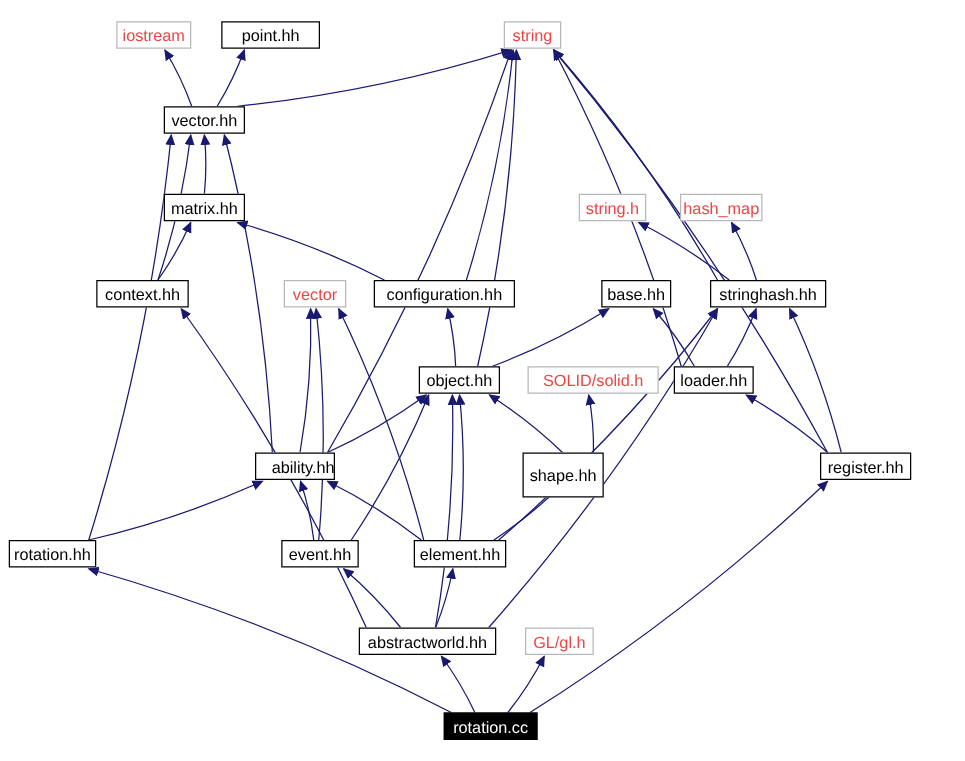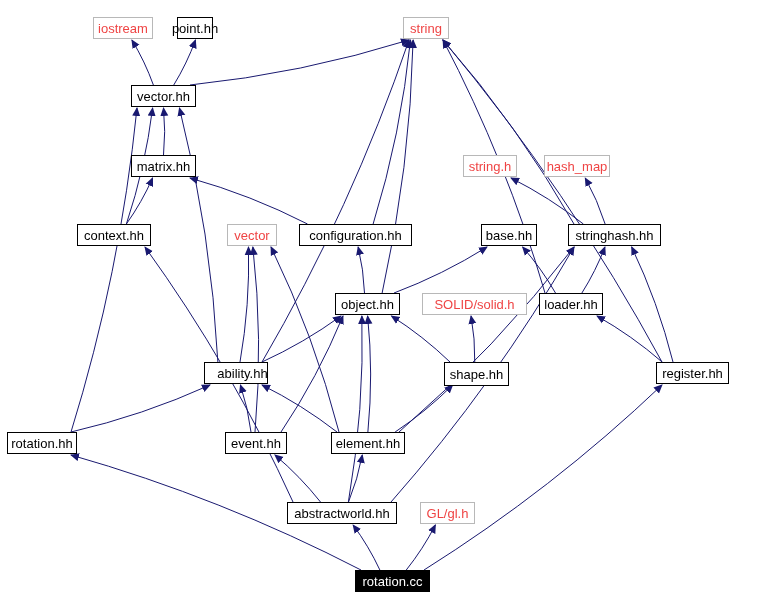--- a/index.html
+++ b/index.html
@@ -91,21 +91,21 @@
       <path d="M391,502 Q495.25,383.65 574,247" fill="none" stroke="#191970" stroke-width="1" marker-end="url(#arrow)"></path>
       <path d="M361,570 Q221.75,498 71,455" fill="none" stroke="#191970" stroke-width="1" marker-end="url(#arrow)"></path>
       <path d="M379.875,570 Q368.7425,546.16175 353.11,525" fill="none" stroke="#191970" stroke-width="1" marker-end="url(#arrow)"></path>
       <path d="M406.25,570 Q423.075,548.9575 435.4,525" fill="none" stroke="#191970" stroke-width="1" marker-end="url(#arrow)"></path>
       <path d="M424,570 Q552.25,489.4 662,385" fill="none" stroke="#191970" stroke-width="1" marker-end="url(#arrow)"></path>
     </svg>
 
 <div class="node external" style="left: 93px; top: 17px; width: 60px; height: 22px;">
       <span>iostream</span>
     </div>
-    <div class="node internal" style="left: 177px; top: 17px; width: 36px; height: 22px;">
+    <div class="node internal" style="left: 177px; top: 17px; width: 79px; height: 22px;">
       <span>point.hh</span>
     </div>
     <div class="node external" style="left: 403px; top: 17px; width: 46px; height: 22px;">
       <span>string</span>
     </div>
     <div class="node internal" style="left: 131px; top: 85px; width: 65px; height: 22px;">
       <span>vector.hh</span>
     </div>
     <div class="node internal" style="left: 131px; top: 155px; width: 65px; height: 22px;">
       <span>matrix.hh</span>
@@ -136,21 +136,21 @@
     </div>
     <div class="node external" style="left: 422px; top: 293px; width: 105px; height: 22px;">
       <span>SOLID/solid.h</span>
     </div>
     <div class="node internal" style="left: 539px; top: 293px; width: 64px; height: 22px;">
       <span>loader.hh</span>
     </div>
     <div class="node internal" style="left: 204px; top: 362px; width: 64px; height: 22px; padding-left: 13px;">
       <span>ability.hh</span>
     </div>
-    <div class="node internal" style="left: 444px; top: 362px; width: 65px; height: 24px;">
+    <div class="node internal" style="left: 418px; top: 362px; width: 65px; height: 36px;">
       <span>shape.hh</span>
     </div>
     <div class="node internal" style="left: 656px; top: 362px; width: 73px; height: 22px;">
       <span>register.hh</span>
     </div>
     <div class="node internal" style="left: 7px; top: 432px; width: 70px; height: 22px; text-align: center;">
       <span>rotation.hh</span>
     </div>
     <div class="node internal" style="left: 225px; top: 432px; width: 62px; height: 22px;">
       <span>event.hh</span>

